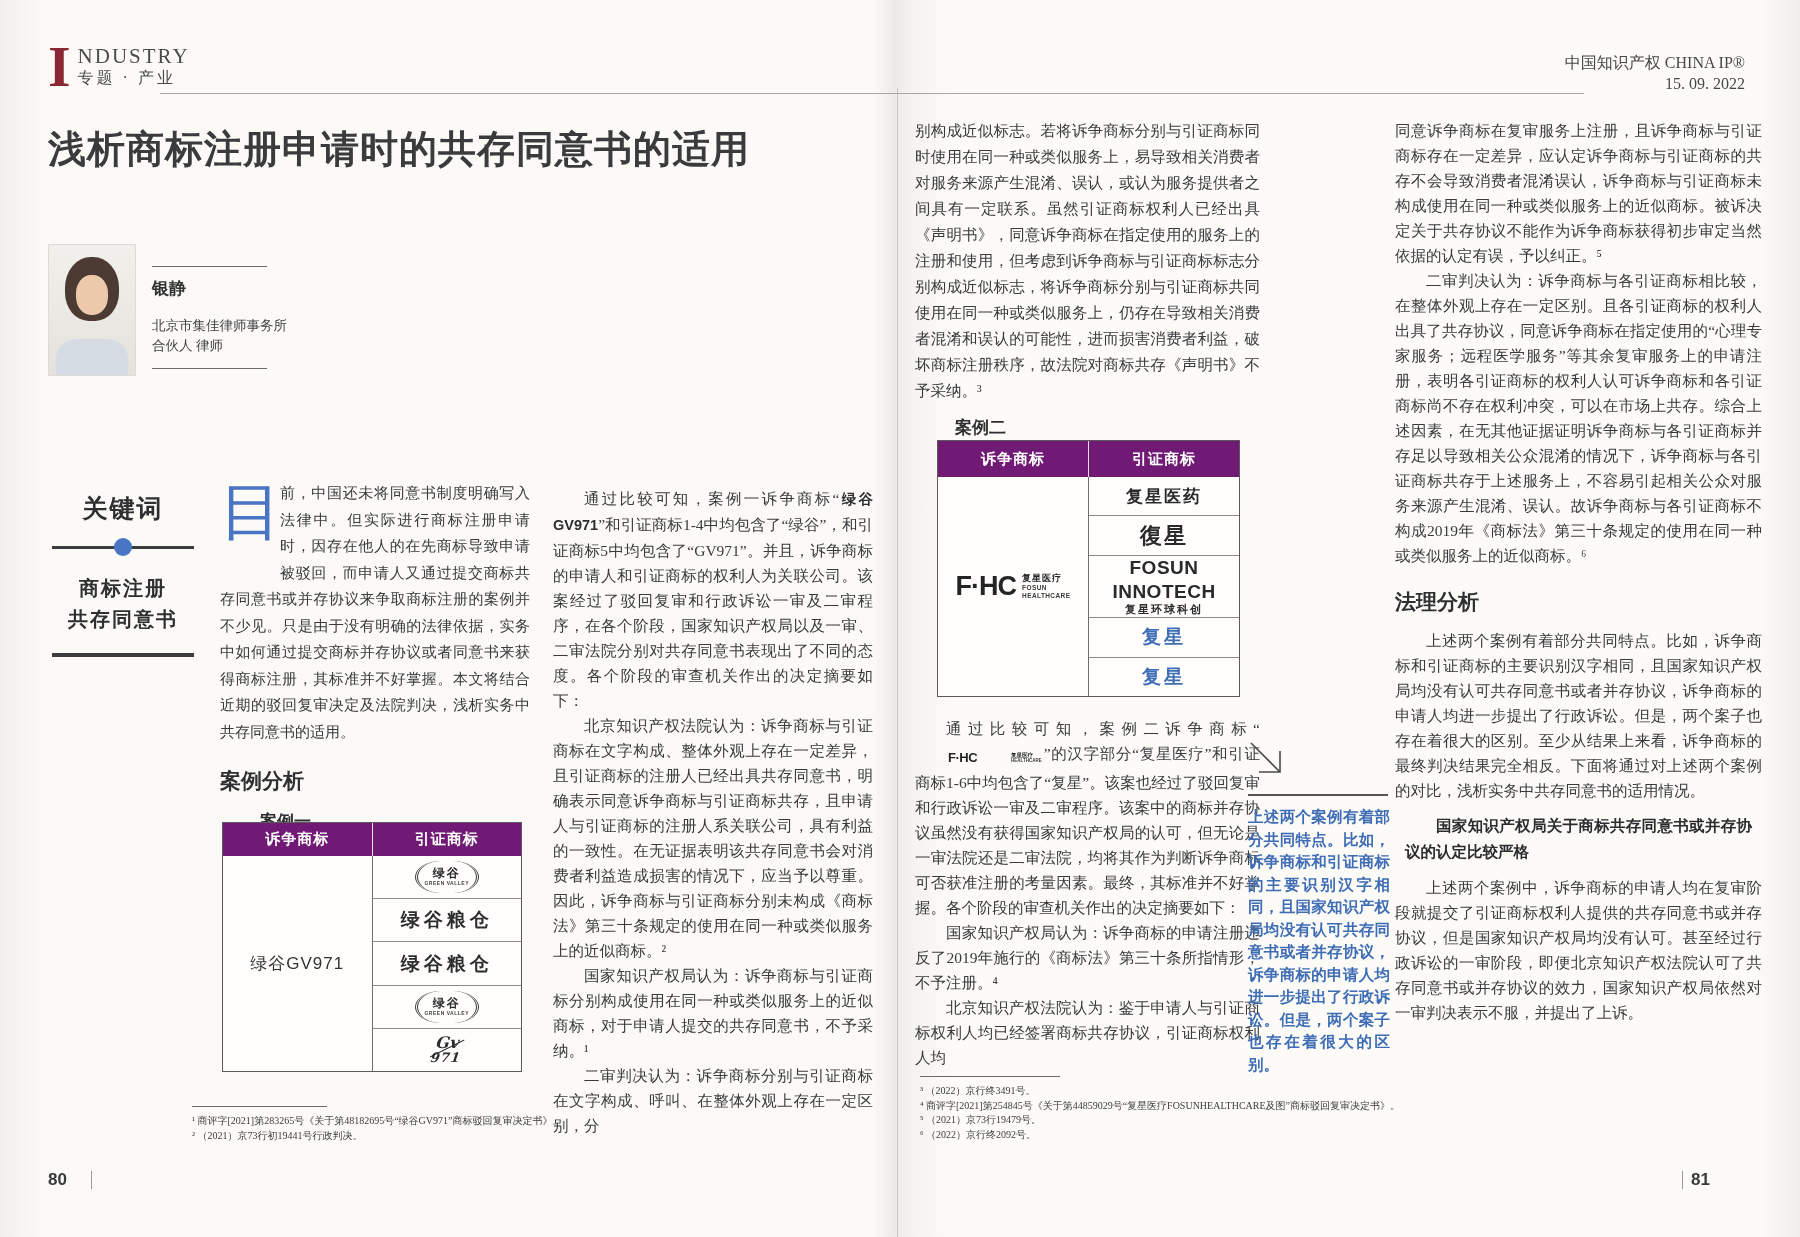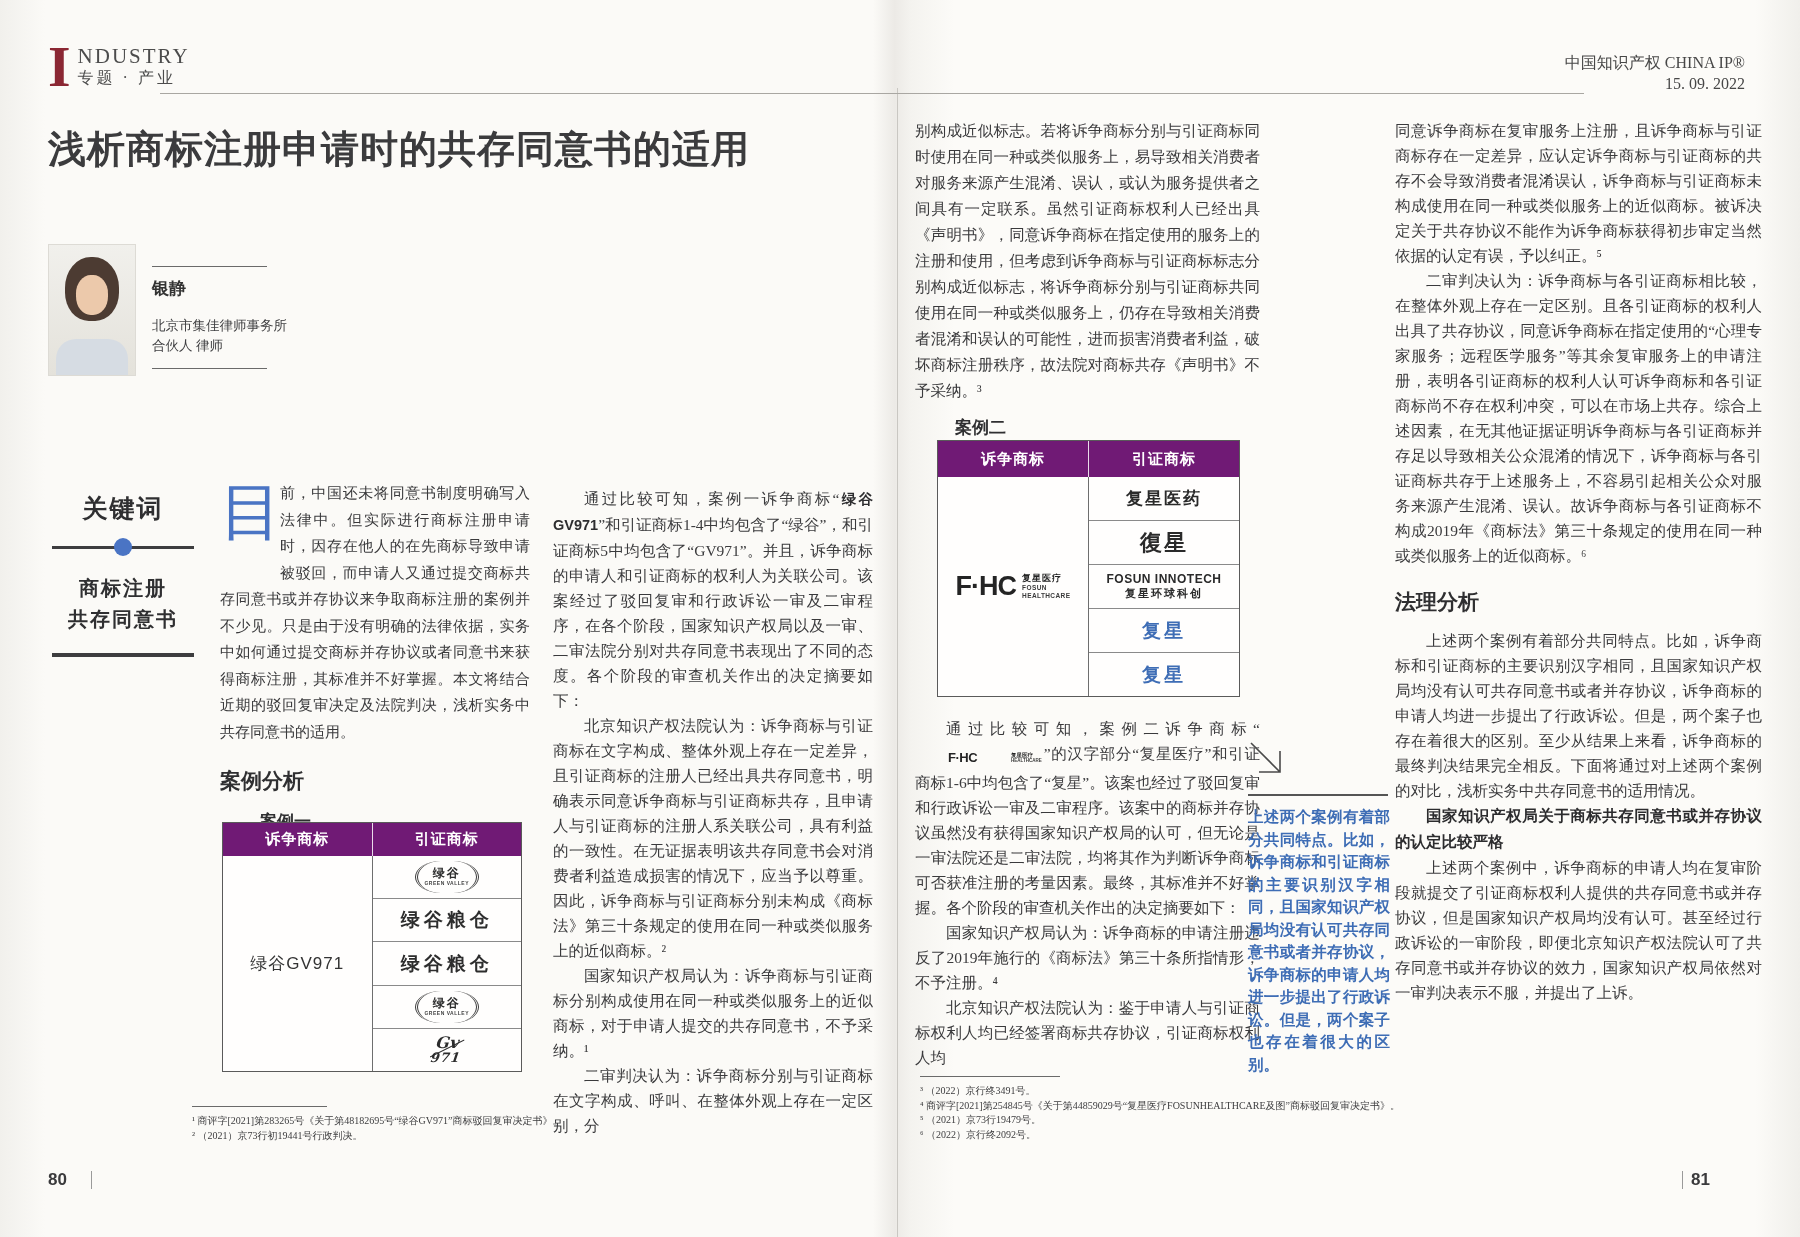--- a/index.html
+++ b/index.html
@@ -37,39 +37,39 @@
   .kw-item{font-weight:bold;font-size:20px;line-height:31px;color:#2f2f31;letter-spacing:2px;}
   .kw-end{height:4px;background:#3d3d3f;margin-top:18px;}
   
   .col{position:absolute;text-align:justify;}
   .body{font-size:15.5px;line-height:26px;margin:0;text-align:justify;}
   .lh25 .body{line-height:25px;}
   .ind{text-indent:2em;}
   .dropcap{float:left;font-size:62px;line-height:56px;color:#4a74c4;width:60px;height:78px;padding-top:4px;font-family:"Liberation Sans",sans-serif;}
   .h-sec{font-family:"Liberation Sans",sans-serif;font-weight:bold;font-size:21px;color:#2f2f31;margin:22px 0 15px;text-align:left;}
   .h-case{font-family:"Liberation Sans",sans-serif;font-weight:bold;font-size:17px;color:#2f2f31;margin:12px 0 0 40px;text-align:left;}
-  .subhead{font-family:"Liberation Sans",sans-serif;font-weight:bold;font-size:15.5px;line-height:26px;color:#2c2c2e;text-indent:2em;margin:0;text-align:justify;}
+  .subhead{font-family:"Liberation Sans",sans-serif;font-weight:bold;font-size:15.5px;line-height:26px;color:#2c2c2e;text-indent:2em;margin:10px;text-align:justify;}
   .bold-mark{font-family:"Liberation Sans",sans-serif;font-weight:bold;font-size:14.5px;color:#2d2d2f;}
   
   .tm-table{position:absolute;border:1.5px solid #5a5a5a;background:#fffefd;display:flex;flex-direction:column;}
   .tm-head{display:flex;height:33px;background:#701a75;flex:none;}
   .tm-head .cell{flex:1;color:#fff;font-family:"Liberation Sans",sans-serif;font-weight:bold;font-size:15px;display:flex;align-items:center;justify-content:center;letter-spacing:1px;}
   .tm-head .cell + .cell{border-left:1px solid rgba(255,255,255,.85);}
   .tm-body{display:flex;flex:1;min-height:0;}
   .tm-left{width:50%;border-right:1px solid #6e6e6e;display:flex;align-items:center;justify-content:center;}
   .tm-right{width:50%;display:flex;flex-direction:column;}
   .tm-row{flex:1;border-bottom:1px solid #8a8a8a;display:flex;align-items:center;justify-content:center;}
   .tm-row:last-child{border-bottom:none;}
   .mark-cn{font-family:"Liberation Sans",sans-serif;font-weight:500;font-size:17px;color:#333;letter-spacing:1px;}
   .mark-brush{font-family:"DejaVu Serif",serif;font-weight:bold;font-size:19px;letter-spacing:4px;color:#2d2d2d;}
   .mark-bold{font-family:"Liberation Sans",sans-serif;font-weight:bold;font-size:17px;color:#2a2a2a;letter-spacing:2px;}
   .mark-big{font-family:"Liberation Sans",sans-serif;font-weight:bold;font-size:22px;color:#2a2a2a;letter-spacing:2px;}
   .mark-blue{font-family:"Liberation Sans",sans-serif;font-weight:bold;font-size:19px;color:#3e6db5;letter-spacing:3px;}
   .innotech{text-align:center;font-family:"Liberation Sans",sans-serif;color:#2a2a2a;line-height:1.25;}
-  .innotech .l1{font-weight:bold;font-size:12px;letter-spacing:.5px;}
+  .innotech .l1{font-weight:bold;font-size:19px;letter-spacing:.5px;}
   .innotech .l2{font-weight:bold;font-size:11px;letter-spacing:2px;}
   .wreath{display:inline-flex;flex-direction:column;align-items:center;justify-content:center;width:58px;height:32px;border-left:3px double #3a3a3a;border-right:3px double #3a3a3a;border-radius:50%/62%;}
   .wreath .cn{font-family:"Liberation Sans",sans-serif;font-weight:bold;font-size:12px;color:#2c2c2c;letter-spacing:2px;line-height:13px;}
   .wreath .en{font-family:"Liberation Sans",sans-serif;font-weight:bold;font-size:5px;color:#444;letter-spacing:.5px;line-height:7px;}
   .gv{position:relative;display:inline-block;font-family:"DejaVu Serif",serif;font-style:italic;font-weight:bold;color:#2c2c2c;transform:skewX(-8deg);text-align:center;line-height:1;}
   .gv .t{display:block;font-size:16px;}
   .gv .b{display:block;font-size:13px;letter-spacing:1px;}
   .gv:after{content:"";position:absolute;left:-3px;top:13px;width:36px;height:0;border-top:1.5px solid #2c2c2c;transform:rotate(-28deg);}
   .fhc{display:flex;align-items:center;gap:6px;}
   .fhc .mk{font-family:"Liberation Sans",sans-serif;font-weight:bold;font-size:27px;color:#242424;letter-spacing:-1px;}

